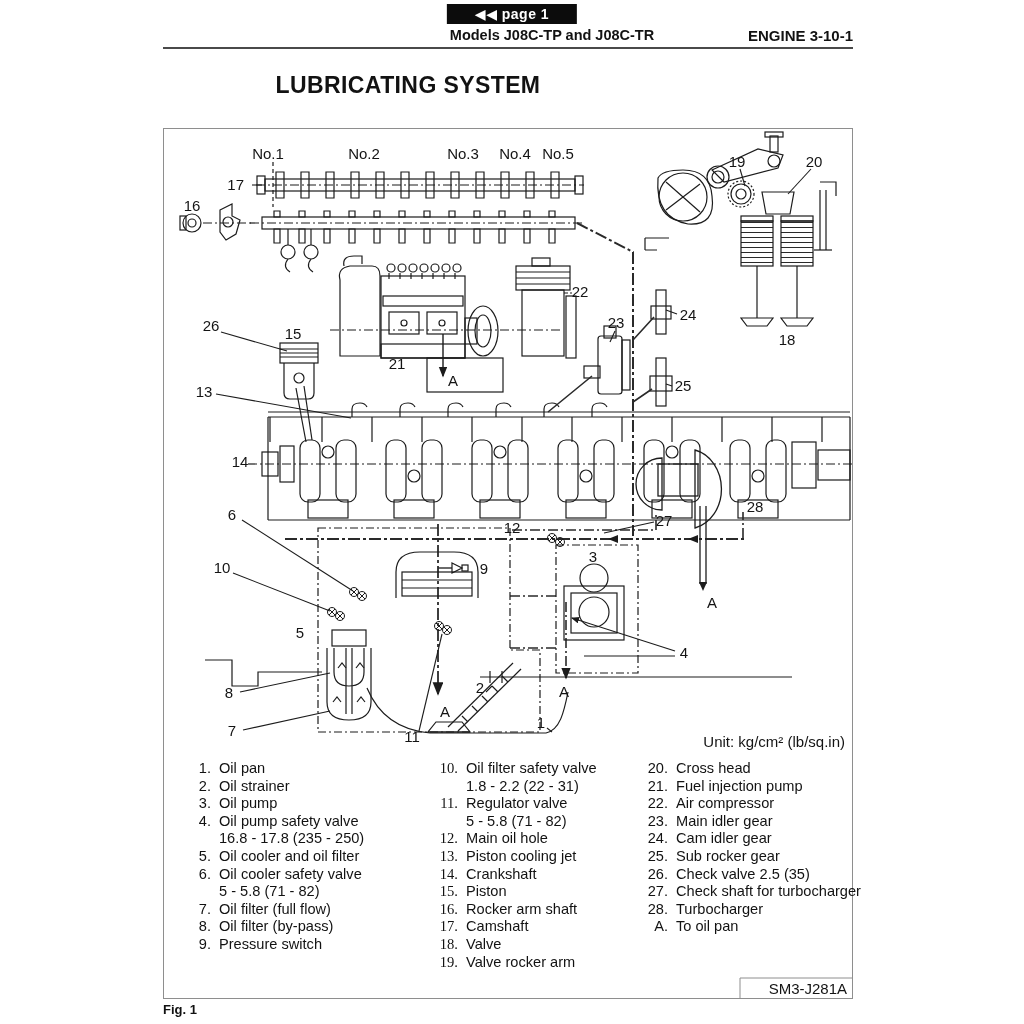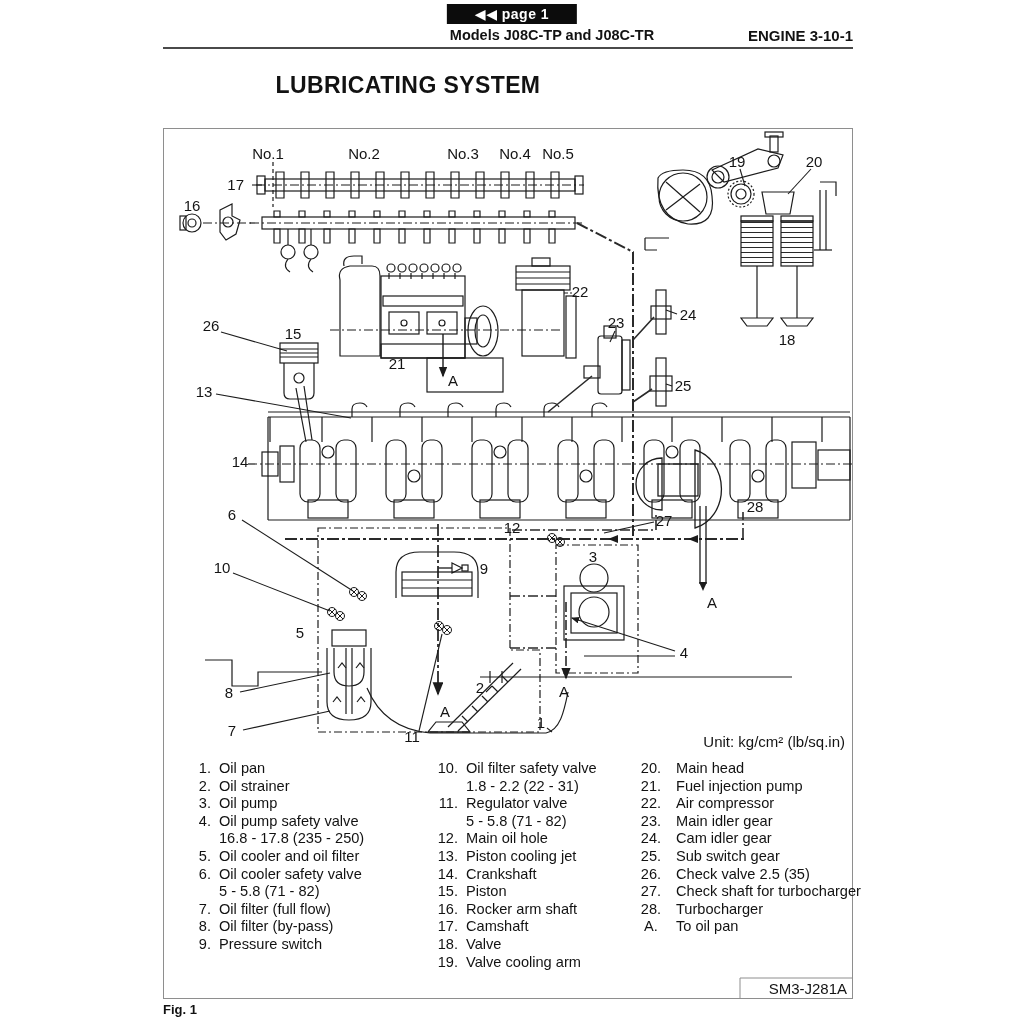--- a/index.html
+++ b/index.html
@@ -32,22 +32,22 @@
     left:163px;top:128px;width:690px;height:871px;
     border:1px solid #8e8e8e;background:#fff;box-sizing:border-box;
   }
   .figure-svg{left:163px;top:128px;width:690px;height:871px;}
   .fig-caption{left:163px;top:1002px;font-weight:bold;font-size:13px;text-align:right;}
   .legend-col{top:760px;font-size:14.6px;line-height:17.6px;}
   .lrow{display:flex;}
   .ln{display:inline-block;text-align:right;flex:none;}
   .lt{padding-left:8px;white-space:nowrap;}
   .col1{left:185px;} .col1 .ln{width:26px;}
-  .col2{left:428px;} .col2 .ln{width:30px;}
-  .col3{left:634px;} .col3 .ln{width:34px;text-align:center;}
+  .col2{left:428px;} .col2 .ln{width:30px;font-family:Liberation Serif, serif;}
+  .col3{left:634px;} .col3 .ln{width:34px;}
   svg text{font-family:"Liberation Sans","DejaVu Sans",sans-serif;font-size:15px;fill:#141414;}
 </style>
 </head>
 <body>
 
 <div class="abs page-badge">◀◀ page 1</div>
 <div class="abs models-line">Models J08C-TP and J08C-TR</div>
 <div class="abs engine-code">ENGINE 3-10-1</div>
 <div class="abs header-rule"></div>
 <div class="abs page-title">LUBRICATING SYSTEM</div>
@@ -462,48 +462,48 @@
   <div class="lrow">
       <span class="ln">17.</span>
       <span class="lt">Camshaft</span>
     </div>
   <div class="lrow">
       <span class="ln">18.</span>
       <span class="lt">Valve</span>
     </div>
   <div class="lrow">
       <span class="ln">19.</span>
-      <span class="lt">Valve cooling arm</span>
+      <span class="lt">Valve rocker arm</span>
     </div>
 </div>
 
 <div class="abs legend-col col3">
   <div class="lrow">
       <span class="ln">20.</span>
-      <span class="lt">Main head</span>
+      <span class="lt">Cross head</span>
     </div>
   <div class="lrow">
       <span class="ln">21.</span>
       <span class="lt">Fuel injection pump</span>
     </div>
   <div class="lrow">
       <span class="ln">22.</span>
       <span class="lt">Air compressor</span>
     </div>
   <div class="lrow">
       <span class="ln">23.</span>
       <span class="lt">Main idler gear</span>
     </div>
   <div class="lrow">
       <span class="ln">24.</span>
       <span class="lt">Cam idler gear</span>
     </div>
   <div class="lrow">
       <span class="ln">25.</span>
-      <span class="lt">Sub switch gear</span>
+      <span class="lt">Sub rocker gear</span>
     </div>
   <div class="lrow">
       <span class="ln">26.</span>
       <span class="lt">Check valve 2.5 (35)</span>
     </div>
   <div class="lrow">
       <span class="ln">27.</span>
       <span class="lt">Check shaft for turbocharger</span>
     </div>
   <div class="lrow">

